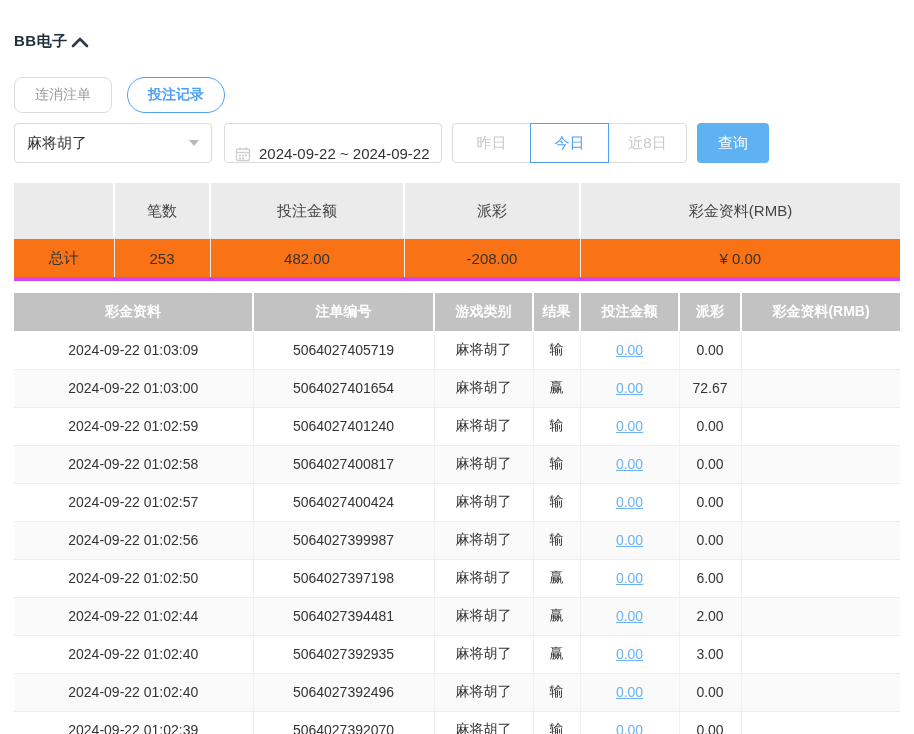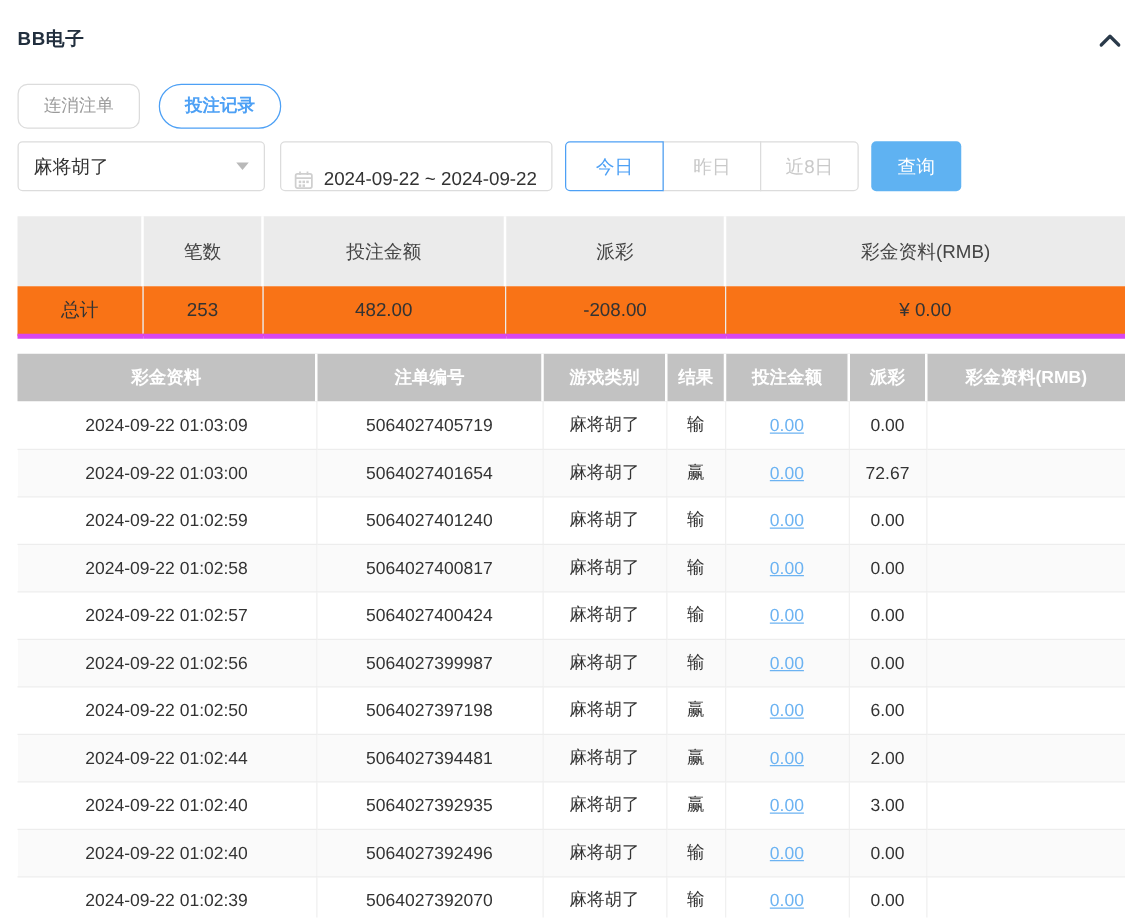--- a/index.html
+++ b/index.html
@@ -1,21 +1,21 @@
 <!DOCTYPE html>
 <html><head>
 <meta charset="utf-8">
 <style>
   * { margin: 0; padding: 0; box-sizing: border-box; }
   html, body { width: 914px; height: 734px; overflow: hidden; background: #fff;
     font-family: "Liberation Sans", "DejaVu Sans", sans-serif; }
   .page { padding: 0 14px; }
 
   
-  .panel-header { display: flex; justify-content: space-between; align-items: center; padding-top: 22px; }
+  .panel-header { display: flex; align-items: center; padding-top: 32px; }
   .panel-title { font-size: 15px; font-weight: bold; color: #222f3e; letter-spacing: .5px; }
   .collapse-btn { background: none; border: none; cursor: pointer; padding: 2px; line-height: 0; }
 
   
   .tabs { margin-top: 26px; display: flex; gap: 15px; }
   .tab { height: 36px; padding: 0 20px; font-size: 14px; background: #fff; cursor: pointer; }
   .tab.active { color: #4da0f5; border: 1px solid #4da0f5; border-radius: 18px; font-weight: bold; }
   .tab.inactive { color: #9a9a9a; border: 1px solid #dcdcdc; border-radius: 8px; }
 
   
@@ -96,22 +96,22 @@
             <rect x="4" y="8.5" width="2" height="2" fill="#cfcfcf"></rect>
             <rect x="7" y="8.5" width="2" height="2" fill="#cfcfcf"></rect>
             <rect x="10" y="8.5" width="2" height="2" fill="#cfcfcf"></rect>
             <rect x="4" y="11.5" width="2" height="2" fill="#cfcfcf"></rect>
             <rect x="7" y="11.5" width="2" height="2" fill="#cfcfcf"></rect>
           </svg>
       </span>
       <span>2024-09-22 ~ 2024-09-22</span>
     </div>
     <div class="range-group">
+      <button class="range-btn">昨日</button>
       <button class="range-btn active">今日</button>
-      <button class="range-btn">昨日</button>
       <button class="range-btn">近8日</button>
     </div>
     <button class="search-btn">查询</button>
   </div>
 
   <table class="summary-table">
     <colgroup>
         <col style="width:100px">
         <col style="width:96px">
         <col style="width:194px">

